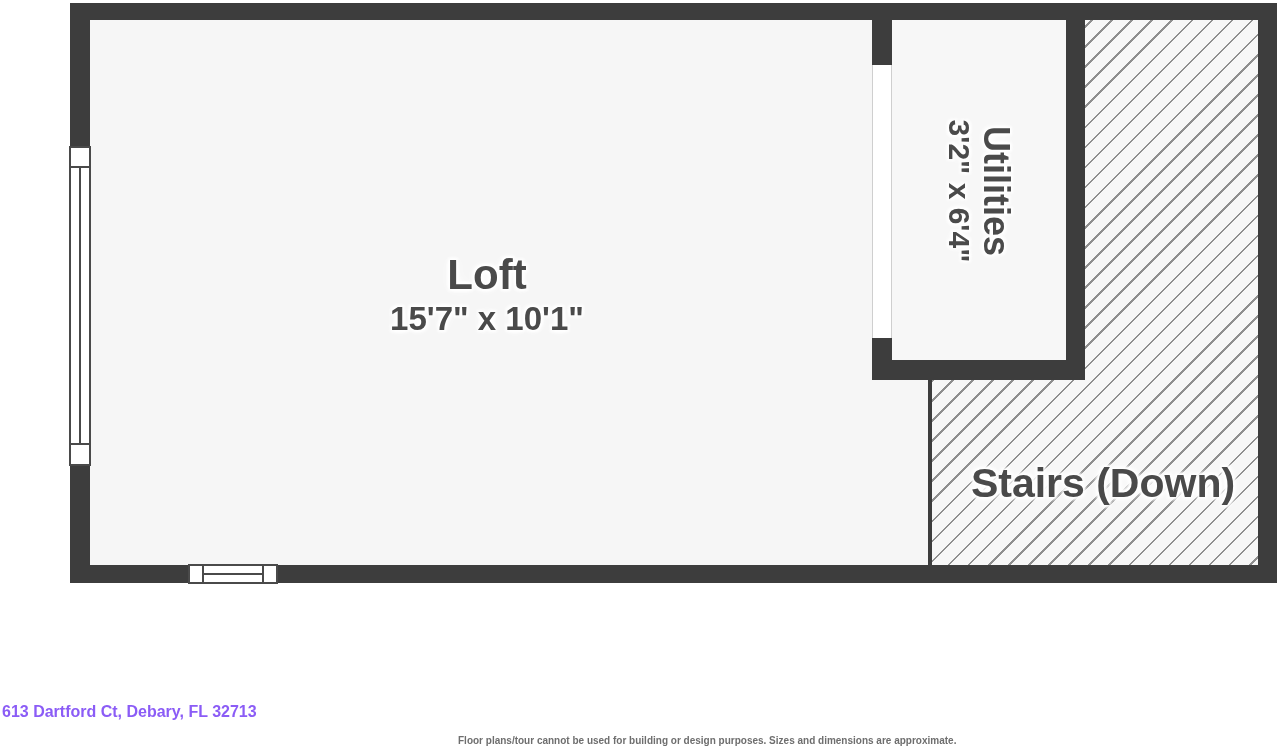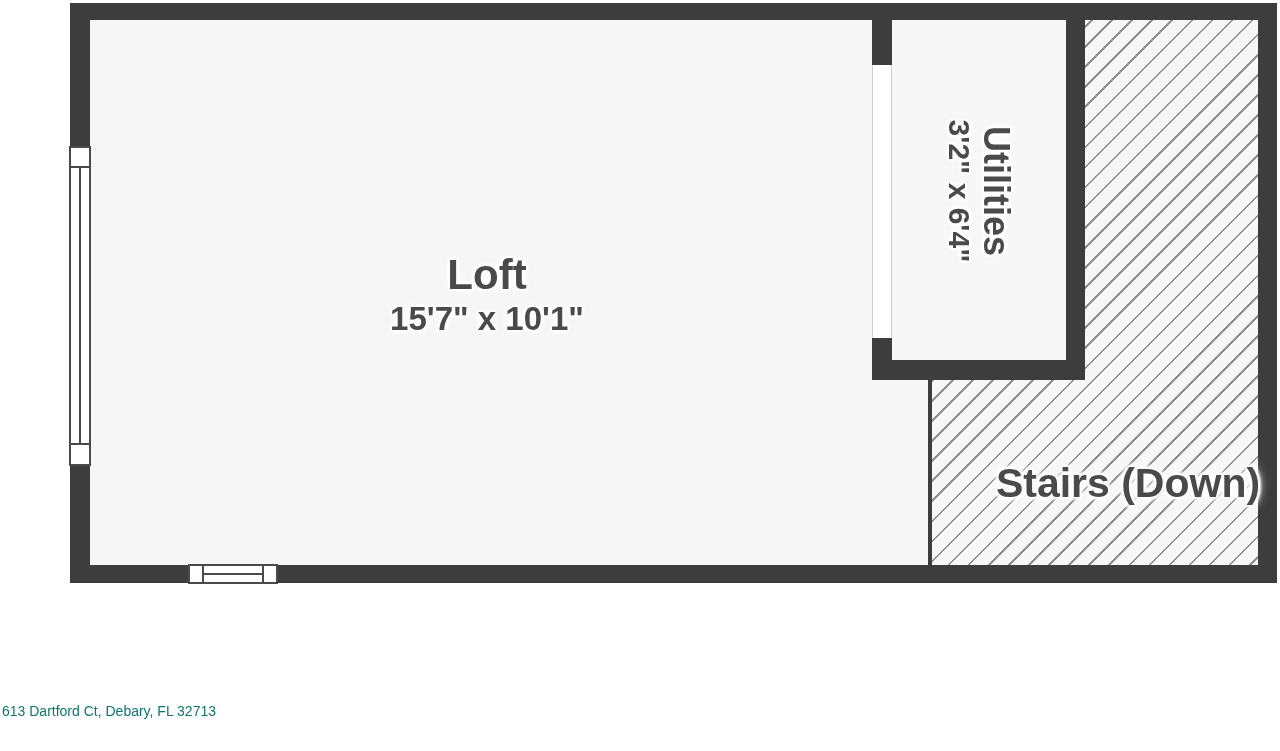--- a/index.html
+++ b/index.html
@@ -17,39 +17,39 @@
     background-image:repeating-linear-gradient(135deg,
       #8f8f8f 0px, #8f8f8f 1.8px, rgba(0,0,0,0) 1.8px, rgba(0,0,0,0) 14.2px);
   }
   .room-label{
     position:absolute;transform:translate(-50%,-50%);
     font-weight:bold;color:#4a4a4a;white-space:nowrap;text-align:center;
     text-shadow:0 0 4px #fff,0 0 7px #fff,2px 2px 3px #fff,-2px -2px 3px #fff,
                 2px -2px 3px #fff,-2px 2px 3px #fff,0 0 12px #fff;
   }
   .label-xl{font-size:42px;}
-  .label-lg{font-size:41px;margin-left:25px;}
+  .label-lg{font-size:41px;}
   .label-md{font-size:33px;}
   .rot90{transform:translate(-50%,-50%) rotate(90deg);}
   .util-name{font-size:36px;line-height:1.15;}
   .util-dims{font-size:30px;line-height:1.15;}
   .window-v{
     position:absolute;background:#ffffff;border:2px solid #4a4a4a;box-sizing:border-box;
   }
   .window-h{
     position:absolute;background:#ffffff;border:2px solid #4a4a4a;box-sizing:border-box;
   }
   .win-line{position:absolute;background:#4a4a4a;}
   .door-open{
     position:absolute;background:#ffffff;
     border-left:1px solid #cfcfcf;border-right:1px solid #cfcfcf;box-sizing:border-box;
   }
   .stairs-line{position:absolute;background:#3d3d3d;}
   .footer-strong{
-    position:absolute;font-weight:normal;font-size:14px;color:#0f766e;white-space:nowrap;
+    position:absolute;font-weight:bold;font-size:16px;color:#8b5cf6;white-space:nowrap;
   }
   .footer-small{
     position:absolute;font-weight:bold;font-size:10px;color:#6e6e6e;white-space:nowrap;
   }
 </style>
 </head>
 <body>
 
 <div class="canvas">
 
@@ -86,14 +86,15 @@
 
   <div class="room-label rot90" style="left:979px;top:191px;">
     <div class="util-name">Utilities</div>
     <div class="util-dims">3'2" x 6'4"</div>
   </div>
 
   <div class="room-label label-lg" style="left:1103px;top:483px;">Stairs (Down)</div>
 
   <div class="footer-strong" style="left:2px;top:703px;">613 Dartford Ct, Debary, FL 32713</div>
   <div class="footer-strong" style="left:2px;top:755px;">Floor 2</div>
+  <div class="footer-small" style="left:458px;top:735px;">Floor plans/tour cannot be used for building or design purposes. Sizes and dimensions are approximate.</div>
 
 </div>
 
 </body></html>

